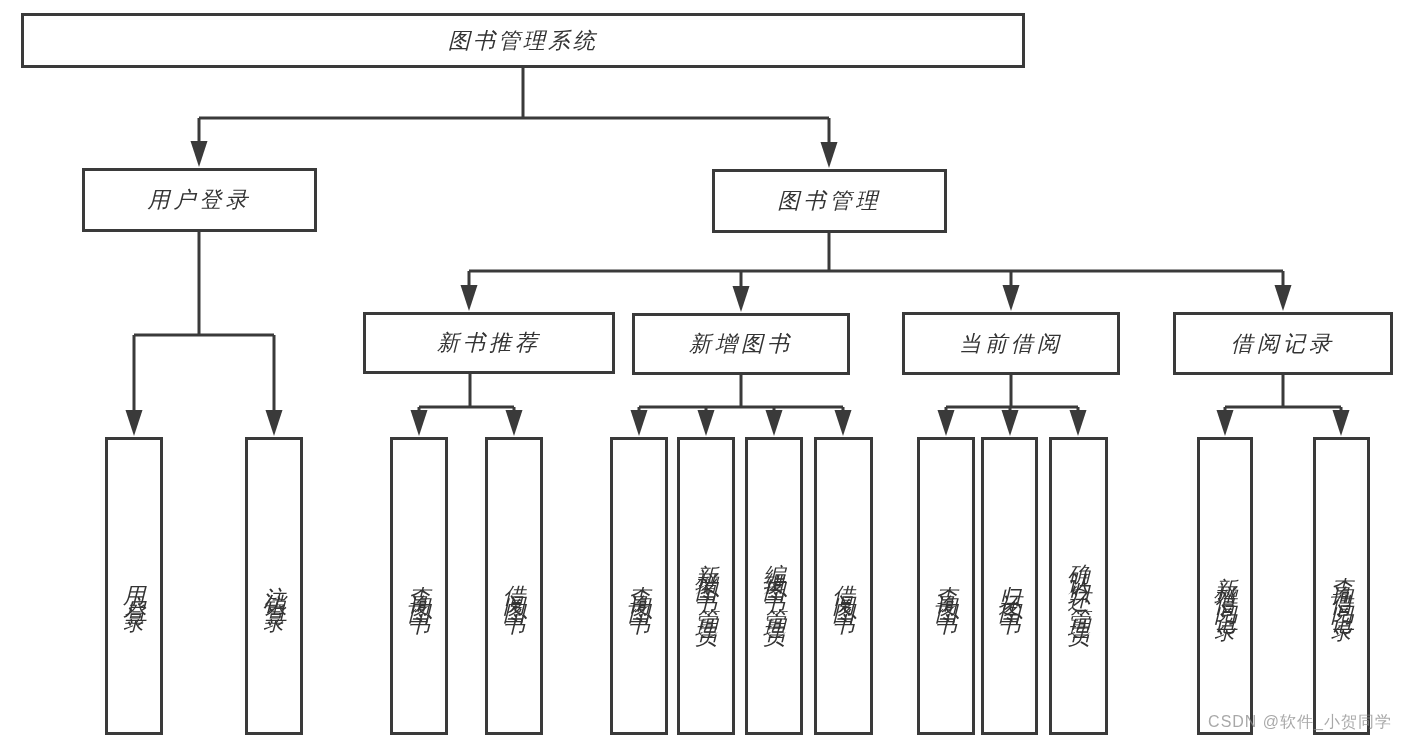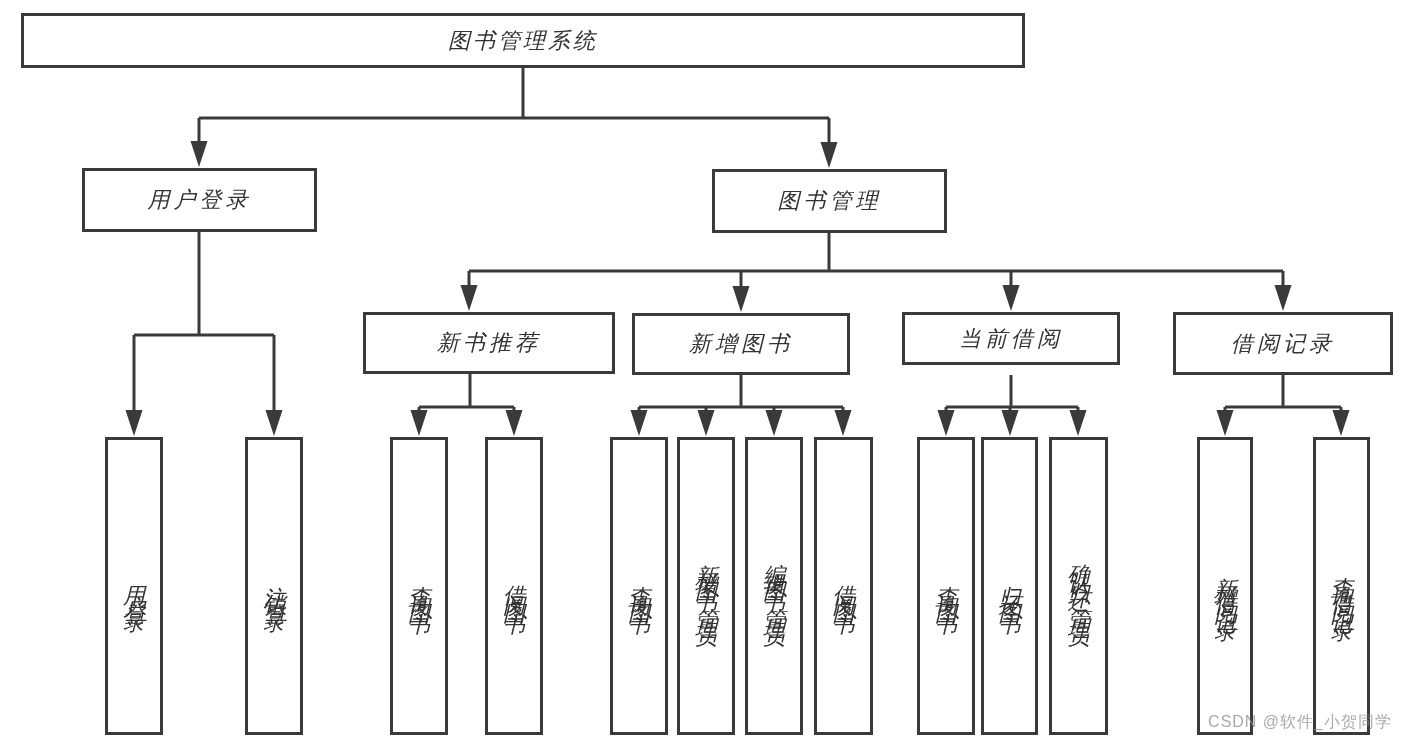--- a/index.html
+++ b/index.html
@@ -96,21 +96,21 @@
     </g>
   </svg>
 
   <div class="node h title" style="left:21px;top:13px;width:1004px;height:55px;">图书管理系统</div>
 
   <div class="node h" style="left:82px;top:168px;width:235px;height:64px;">用户登录</div>
   <div class="node h" style="left:712px;top:169px;width:235px;height:64px;">图书管理</div>
 
   <div class="node h" style="left:363px;top:312px;width:252px;height:62px;">新书推荐</div>
   <div class="node h" style="left:632px;top:313px;width:218px;height:62px;">新增图书</div>
-  <div class="node h" style="left:902px;top:312px;width:218px;height:53px;">当前借阅</div>
+  <div class="node h" style="left:902px;top:312px;width:218px;height:63px;">当前借阅</div>
   <div class="node h" style="left:1173px;top:312px;width:220px;height:63px;">借阅记录</div>
 
   <div class="node v" style="left:105px;top:437px;width:58px;height:298px;">用户登录</div>
   <div class="node v" style="left:245px;top:437px;width:58px;height:298px;">注销登录</div>
 
   <div class="node v" style="left:390px;top:437px;width:58px;height:298px;">查询图书</div>
   <div class="node v" style="left:485px;top:437px;width:58px;height:298px;">借阅图书</div>
 
   <div class="node v" style="left:610px;top:437px;width:58px;height:298px;">查询图书</div>
   <div class="node v" style="left:677px;top:437px;width:58px;height:298px;">新增图书（管理员）</div>

